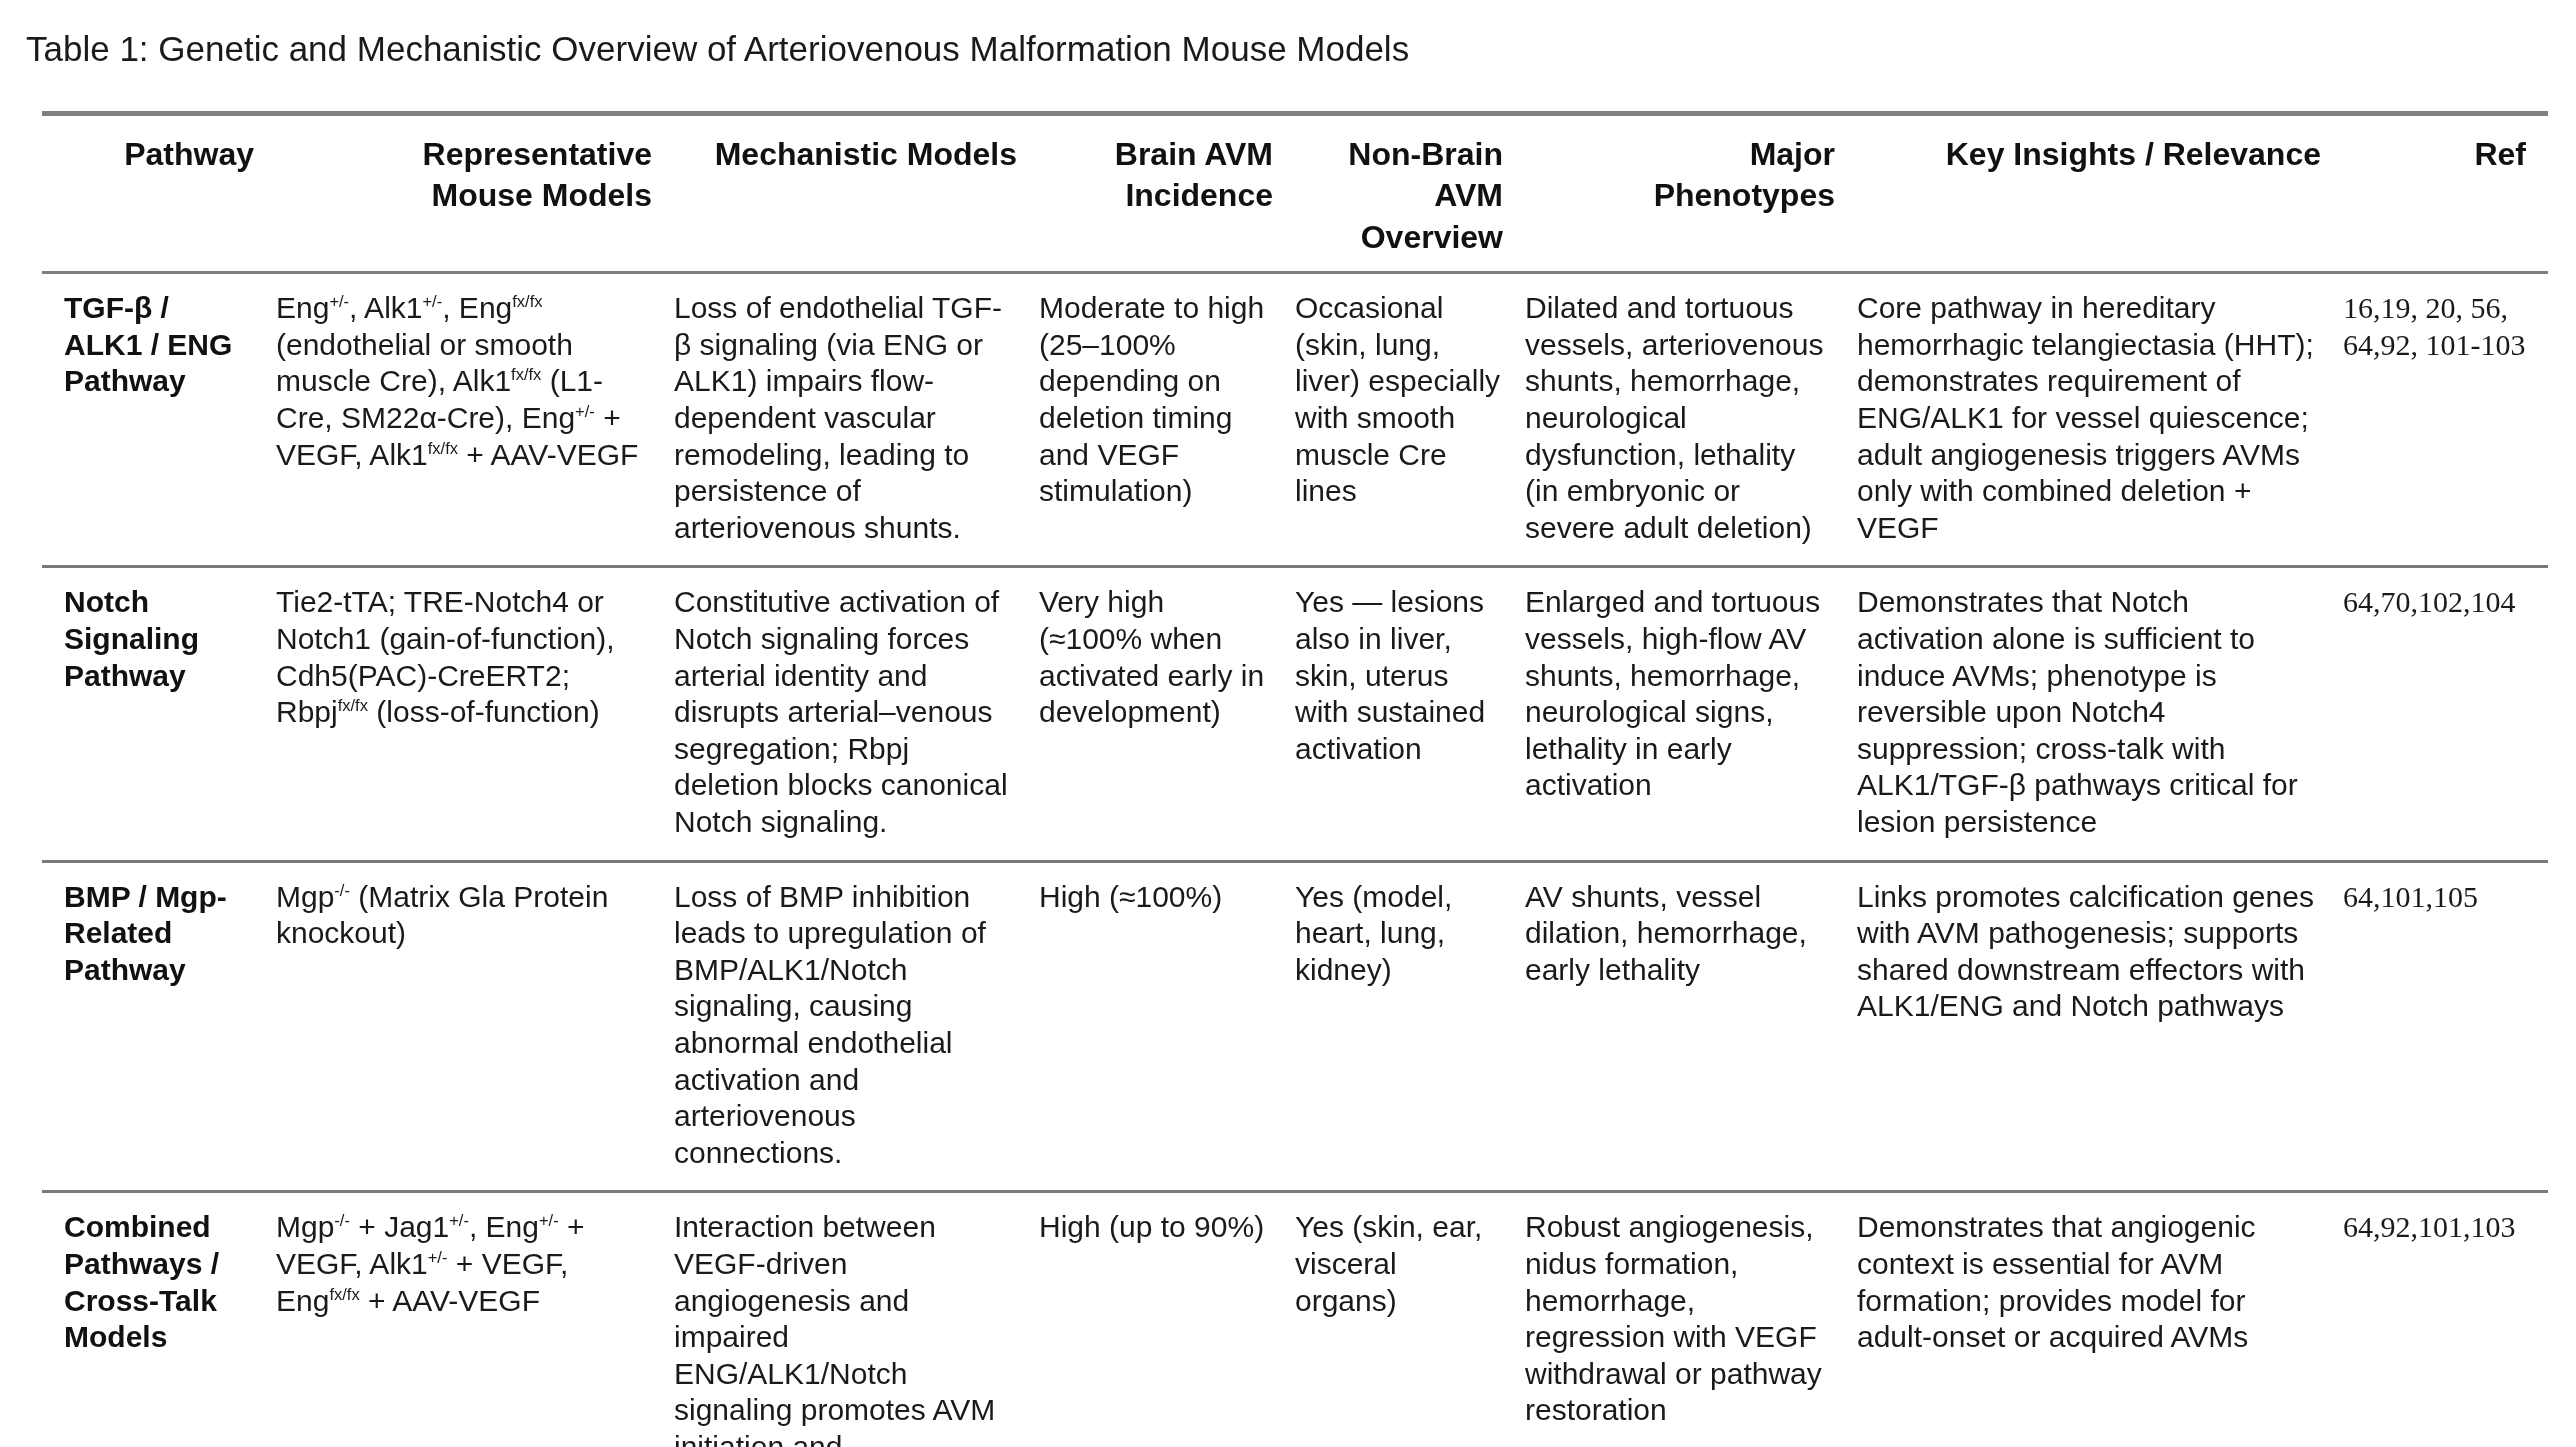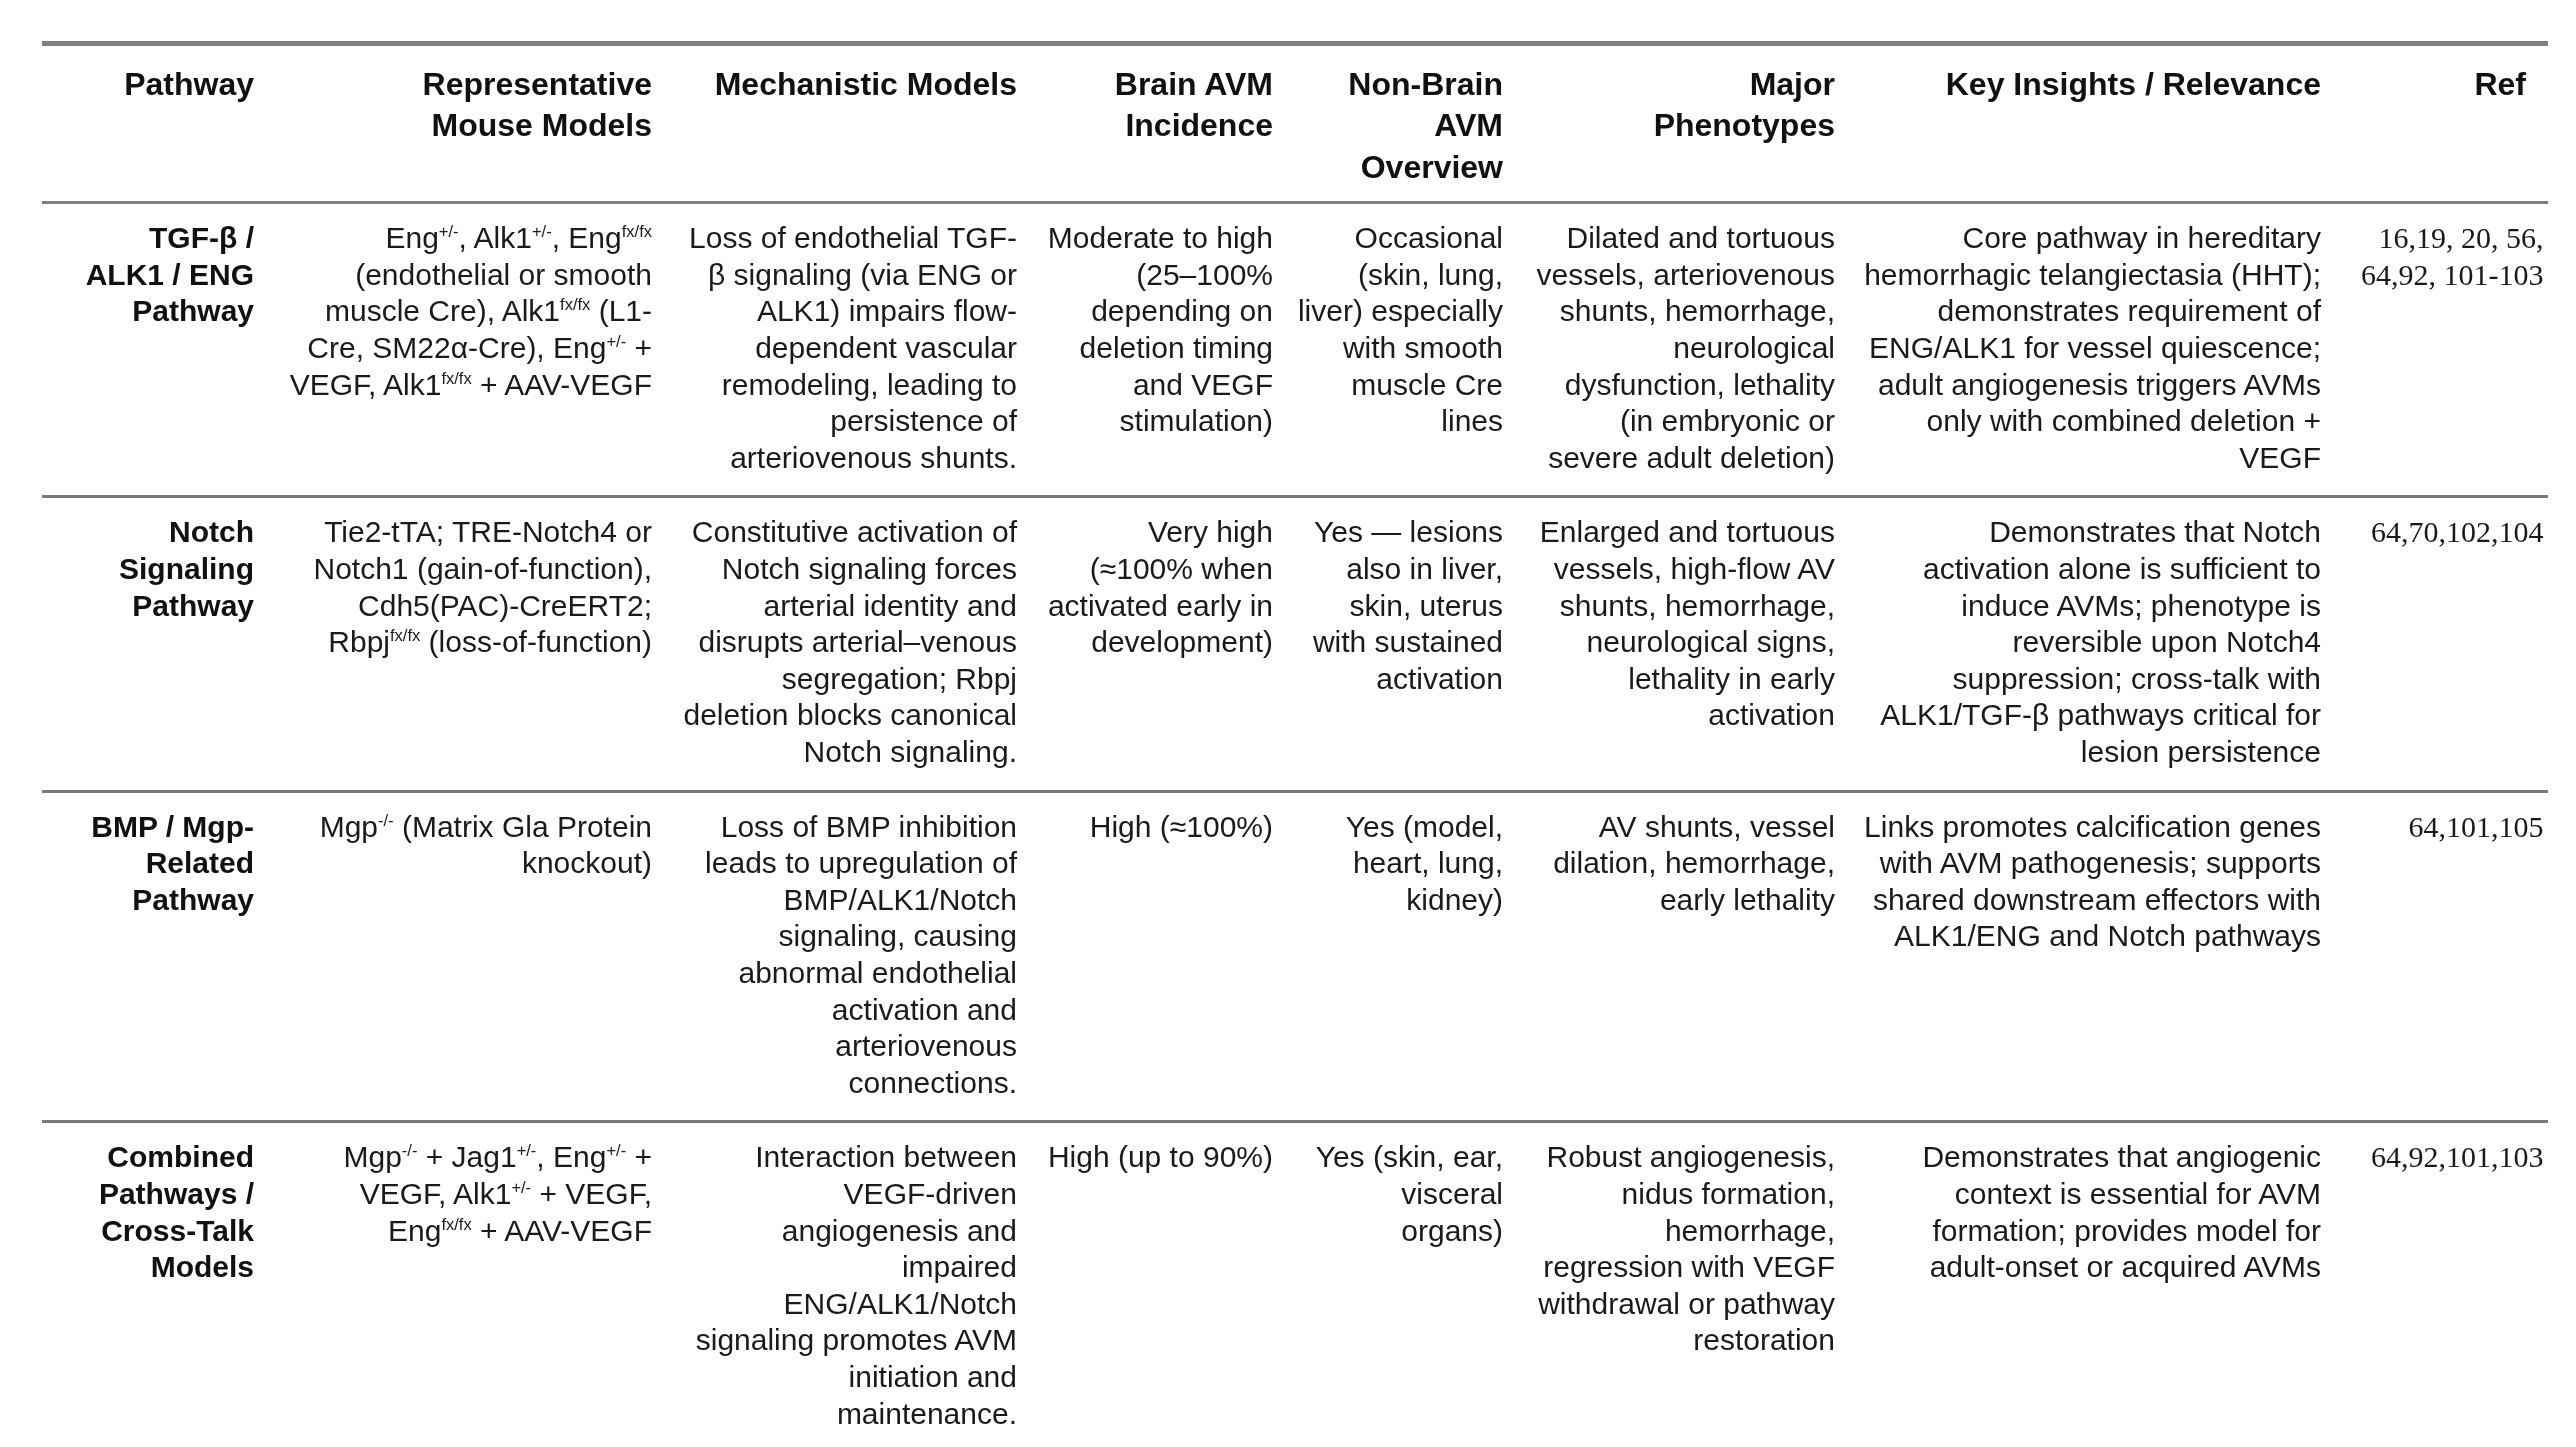--- a/index.html
+++ b/index.html
@@ -51,39 +51,39 @@
     border-bottom: 3.7px solid #7f7f7f;
     color: #111111;
   }
   tbody td {
     vertical-align: top;
     font-size: 30px;
     line-height: 1.22;
     padding: 16px 22px 19px 0;
     border-bottom: 3.7px solid #7a7a7a;
     color: #1a1a1a;
-    text-align: right;
   }
   tbody tr:last-child td { border-bottom: none; }
 
   th.th-pathway, td.cell-pathway { padding-left: 22px; }
   td.cell-pathway { font-weight: bold; color: #111111; }
   td.cell-ref { padding-right: 4.4px; font-family: Liberation Serif, serif; }
 
   sup {
     font-size: 0.55em;
     line-height: 0;
     vertical-align: super;
     letter-spacing: 0;
   }
 </style>
 </head>
 <body>
 
 <div class="page">
+  <div class="doc-title">Table 1: Genetic and Mechanistic Overview of Arteriovenous Malformation Mouse Models</div>
 
   <table class="avm-table">
     <colgroup>
         <col class="col-pathway">
         <col class="col-models">
         <col class="col-mechanistic">
         <col class="col-brain">
         <col class="col-nonbrain">
         <col class="col-phenotypes">
         <col class="col-insights">

